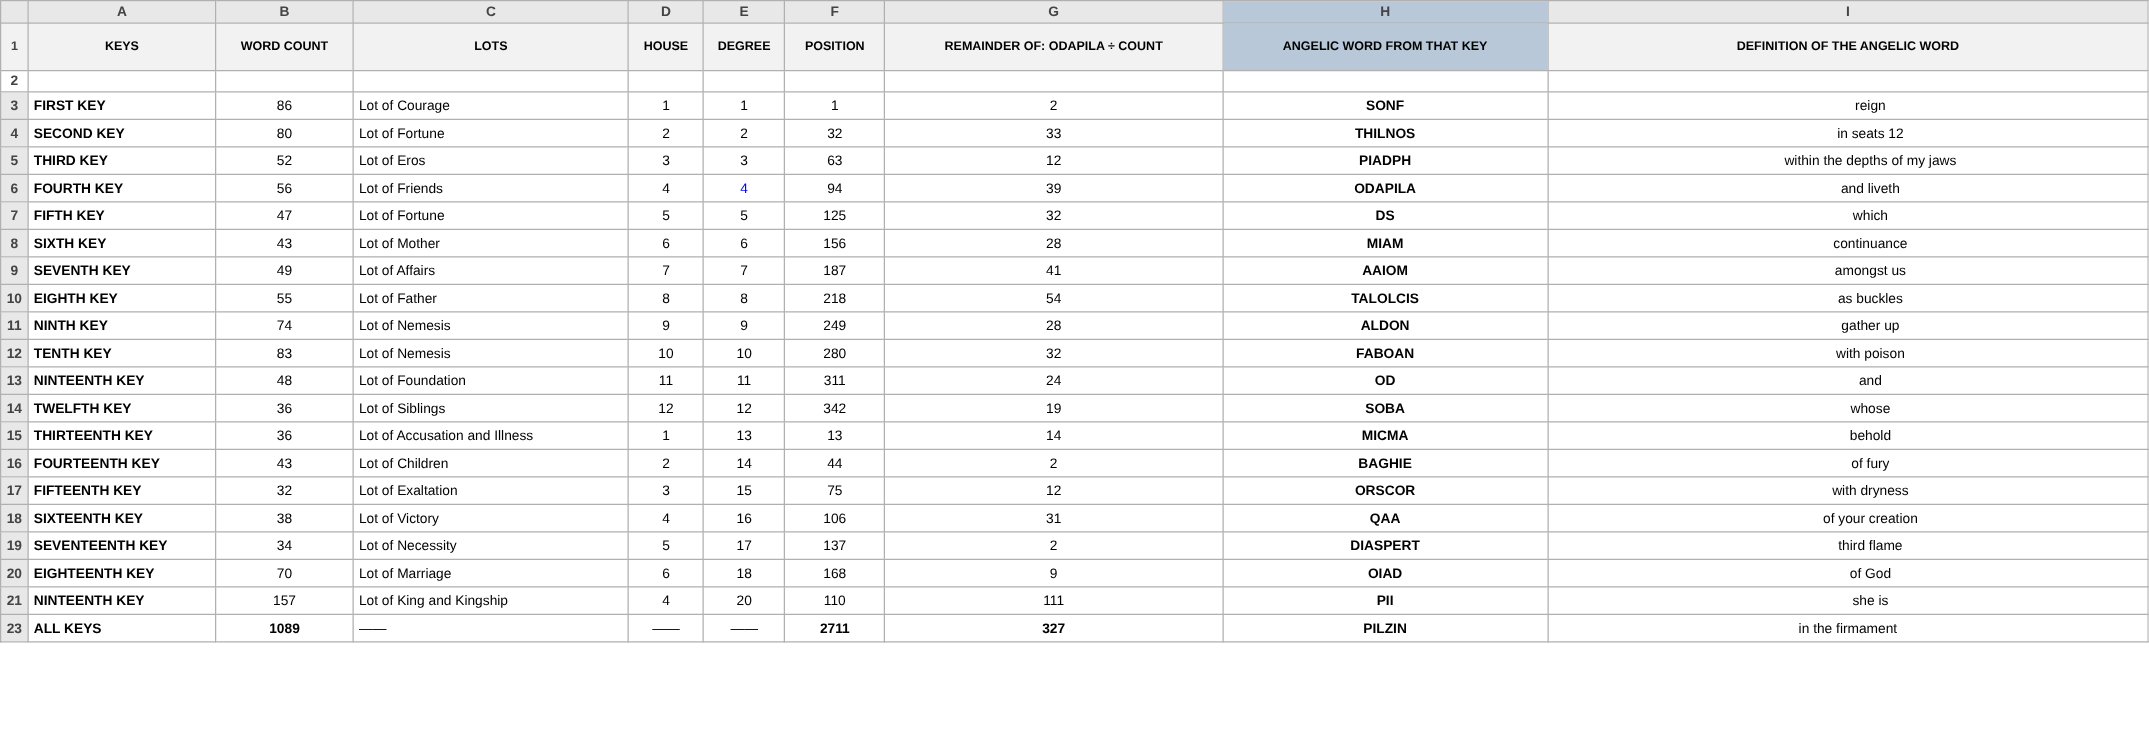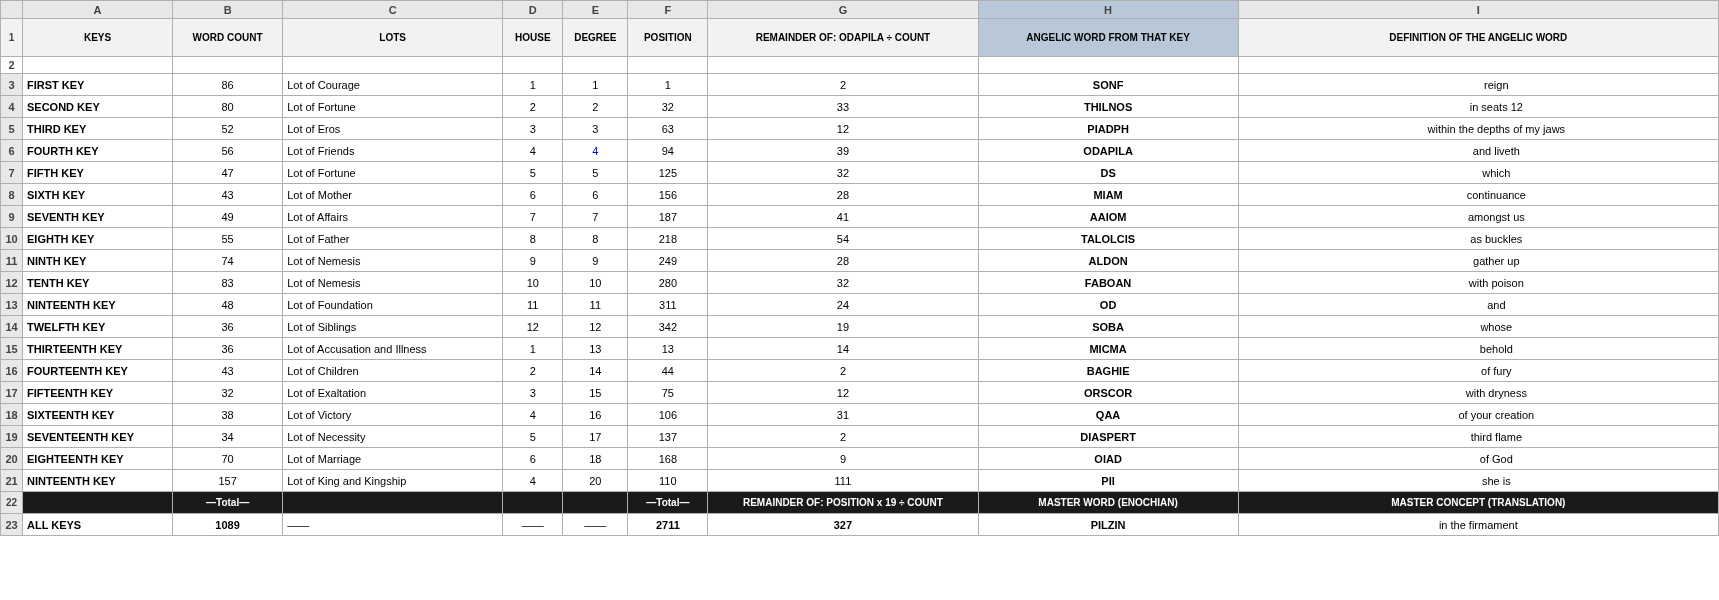--- a/index.html
+++ b/index.html
@@ -389,32 +389,20 @@
     <td class="col-a">NINTEENTH KEY</td>
     <td class="col-b">157</td>
     <td class="col-c">Lot of King and Kingship</td>
     <td class="col-d">4</td>
     <td class="col-e">20</td>
     <td class="col-f">110</td>
     <td class="col-g">111</td>
     <td class="col-h">PII</td>
     <td class="col-i">she is</td>
   </tr>
-        <tr class="totals-row">
-  <td class="col-row">22</td>
-  <td class="col-a"></td>
-  <td class="col-b">—Total—</td>
-  <td class="col-c"></td>
-  <td class="col-d"></td>
-  <td class="col-e"></td>
-  <td class="col-f">—Total—</td>
-  <td class="col-g">REMAINDER OF: POSITION x 19 ÷ COUNT</td>
-  <td class="col-h">MASTER WORD (ENOCHIAN)</td>
-  <td class="col-i">MASTER CONCEPT (TRANSLATION)</td>
-</tr>
         <tr class="allkeys-row">
   <td class="col-row">23</td>
   <td class="col-a">ALL KEYS</td>
   <td class="col-b">1089</td>
   <td class="col-c">——</td>
   <td class="col-d">——</td>
   <td class="col-e">——</td>
   <td class="col-f">2711</td>
   <td class="col-g">327</td>
   <td class="col-h">PILZIN</td>

